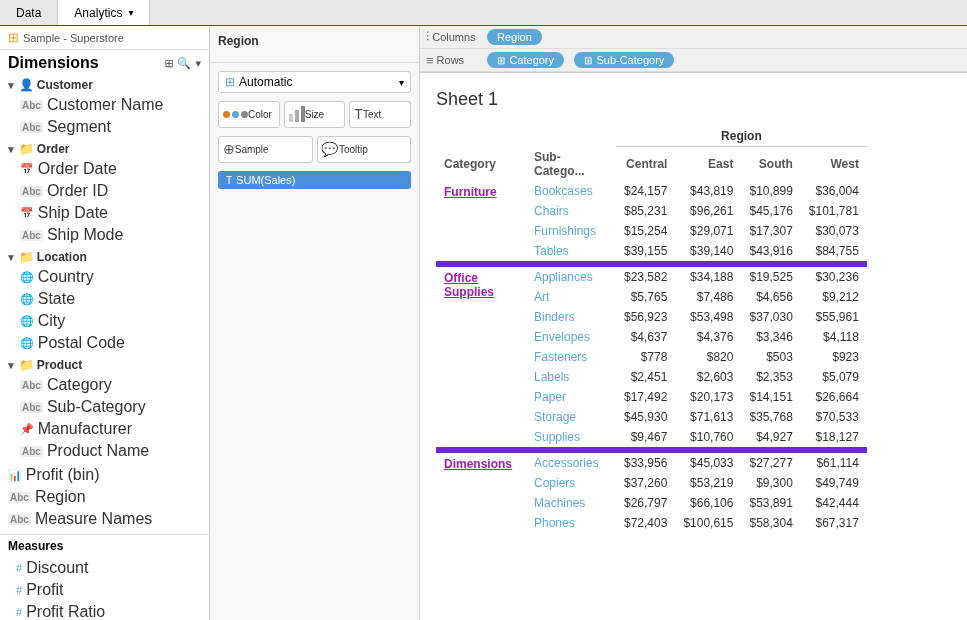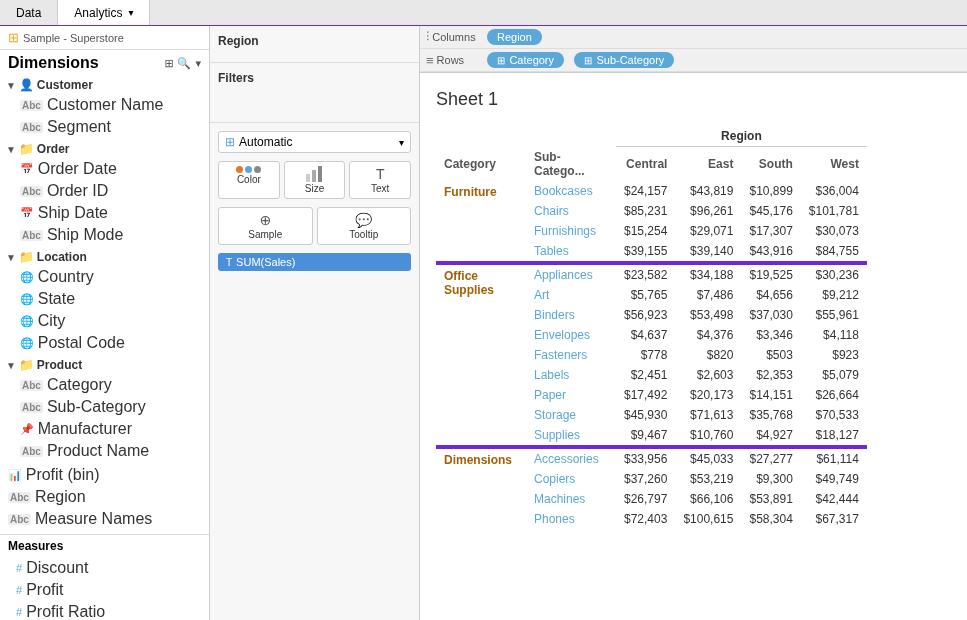--- a/index.html
+++ b/index.html
@@ -43,21 +43,21 @@
     
     .center { display: flex; flex-direction: column; width: 210px; border-right: 1px solid #ccc; background: #f7f7f7; }
     .center-section { padding: 8px; border-bottom: 1px solid #ddd; }
     .center-section-title { font-weight: bold; font-size: 12px; margin-bottom: 6px; color: #333; }
     .center-filter-area { min-height: 60px; }
 
     .marks-section { padding: 8px; }
     .marks-title { font-weight: bold; font-size: 12px; margin-bottom: 6px; }
     .marks-dropdown { display: flex; align-items: center; gap: 4px; border: 1px solid #ccc; background: #fff; padding: 3px 6px; border-radius: 3px; cursor: pointer; font-size: 12px; margin-bottom: 8px; }
     .marks-grid { display: grid; grid-template-columns: 1fr 1fr 1fr; gap: 4px; margin-bottom: 8px; }
-    .marks-btn { border: 1px solid #ccc; background: #fff; padding: 4px; border-radius: 3px; cursor: pointer; display: flex; flex-direction: column; align-items: center; font-size: 10px; color: #333; }
+    .marks-btn { border: 1px solid #ccc; background: #fff; padding: 4px; border-radius: 3px; cursor: pointer; display: flex; flex-direction: row; align-items: center; font-size: 10px; color: #333; }
     .marks-btn-icon { font-size: 14px; margin-bottom: 1px; }
     .marks-row2 { display: grid; grid-template-columns: 1fr 1fr; gap: 4px; margin-bottom: 8px; }
     .sum-pill { background: #4a90d9; color: white; border-radius: 3px; padding: 3px 8px; font-size: 11px; cursor: pointer; display: flex; align-items: center; gap: 4px; }
     .sum-pill-icon { font-size: 10px; }
 
     
     .content { flex: 1; display: flex; flex-direction: column; background: #fff; overflow: hidden; }
     .shelf-area { background: #f0f0f0; border-bottom: 1px solid #ccc; }
     .shelf-row { display: flex; align-items: center; padding: 3px 6px; border-bottom: 1px solid #ddd; gap: 6px; }
     .shelf-label { display: flex; align-items: center; gap: 3px; color: #555; font-size: 11px; min-width: 55px; }
@@ -66,24 +66,24 @@
     
     .viz-area { flex: 1; overflow: auto; padding: 16px; }
     .sheet-title { font-size: 18px; font-weight: normal; color: #333; margin-bottom: 16px; }
 
     
     .data-table { border-collapse: collapse; font-size: 12px; }
     .data-table th, .data-table td { padding: 3px 8px; }
     .data-table .region-header { text-align: center; font-weight: bold; color: #333; border-bottom: 1px solid #ccc; }
     .data-table .col-header { text-align: right; font-weight: bold; color: #555; padding-bottom: 2px; }
     .data-table .col-header-left { text-align: left; font-weight: bold; color: #555; }
-    .data-table .cat-cell { font-weight: bold; color: #a16207; vertical-align: top; padding-top: 4px; }
+    .data-table .cat-cell { font-weight: bold; color: #a21caf; vertical-align: top; padding-top: 4px; text-decoration: underline; }
     .data-table .subcat-cell { color: #5ba8d8; cursor: pointer; }
     .data-table .value-cell { text-align: right; color: #333; }
-    .top-border { border-top: 4px solid #6d28d9; }
+    .top-border { border-top: 6px solid #6d28d9; }
   </style>
 </head>
 <body>
 
 <div class="top-tabs">
   <div class="top-tab">
     <span>Data</span>
   </div>
   <div class="top-tab active">
     <span>Analytics</span>
@@ -225,23 +225,20 @@
       <div class="measure-item">
         <span class="icon-hash" style="color:#5ba8d8;">#</span>
         <span class="sidebar-item-label">Profit Ratio</span>
       </div>
     </div>
   </div>
 
   <div class="center">
     <div class="center-section">
       <div class="center-section-title">Region</div>
-    </div>
-    <div class="center-section center-filter-area">
-      <div class="center-section-title">Filters</div>
     </div>
     <div class="marks-section">
       <div class="marks-dropdown">
         <span style="color:#5ba8d8;">⊞</span>
         <span>Automatic</span>
         <span style="margin-left:auto;font-size:10px;">▾</span>
       </div>
       <div class="marks-grid">
         <div class="marks-btn">
           <div class="marks-btn-icon" style="display:flex;gap:2px;">

